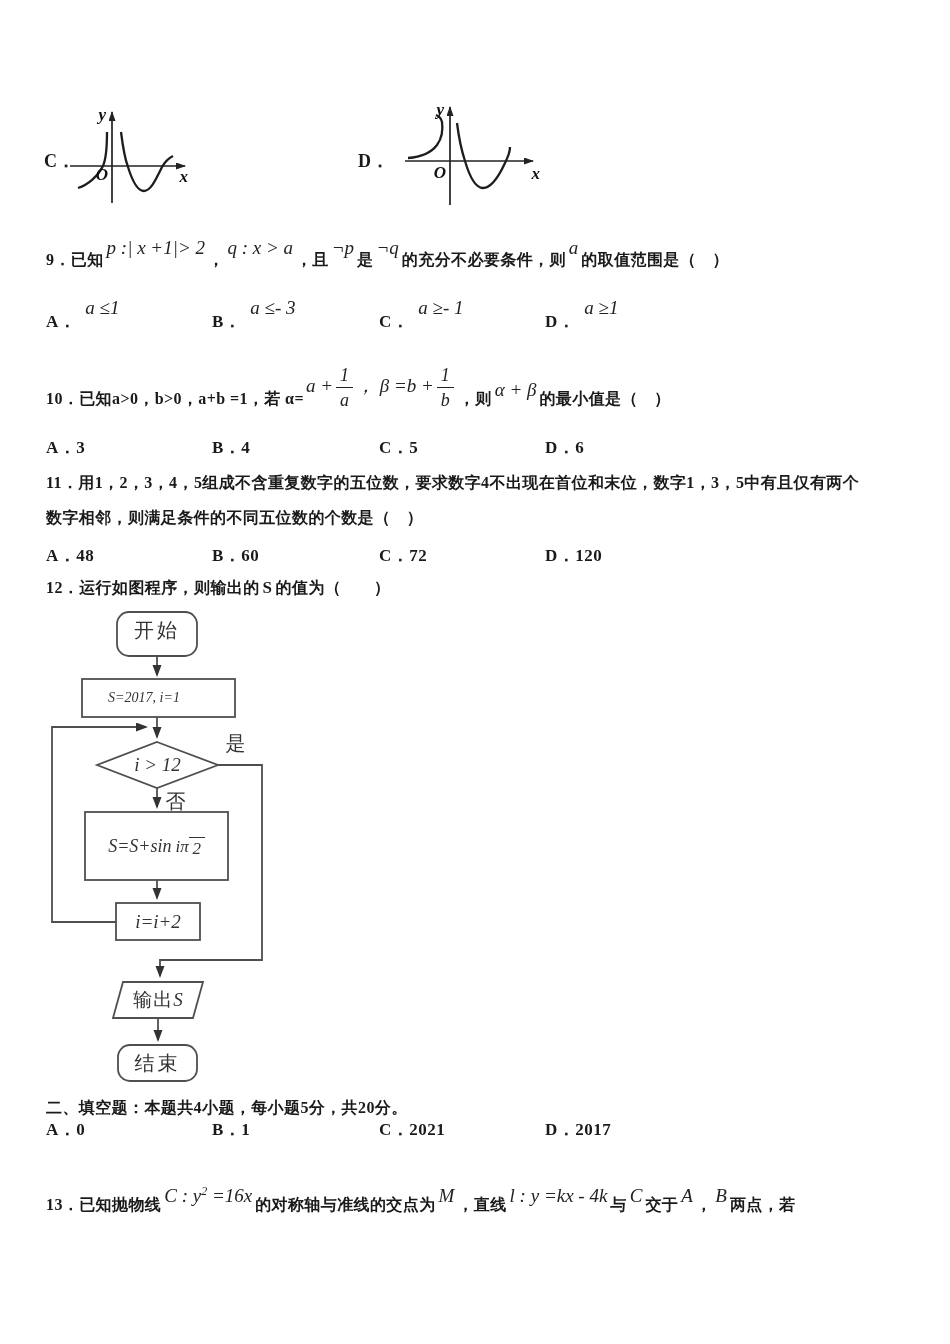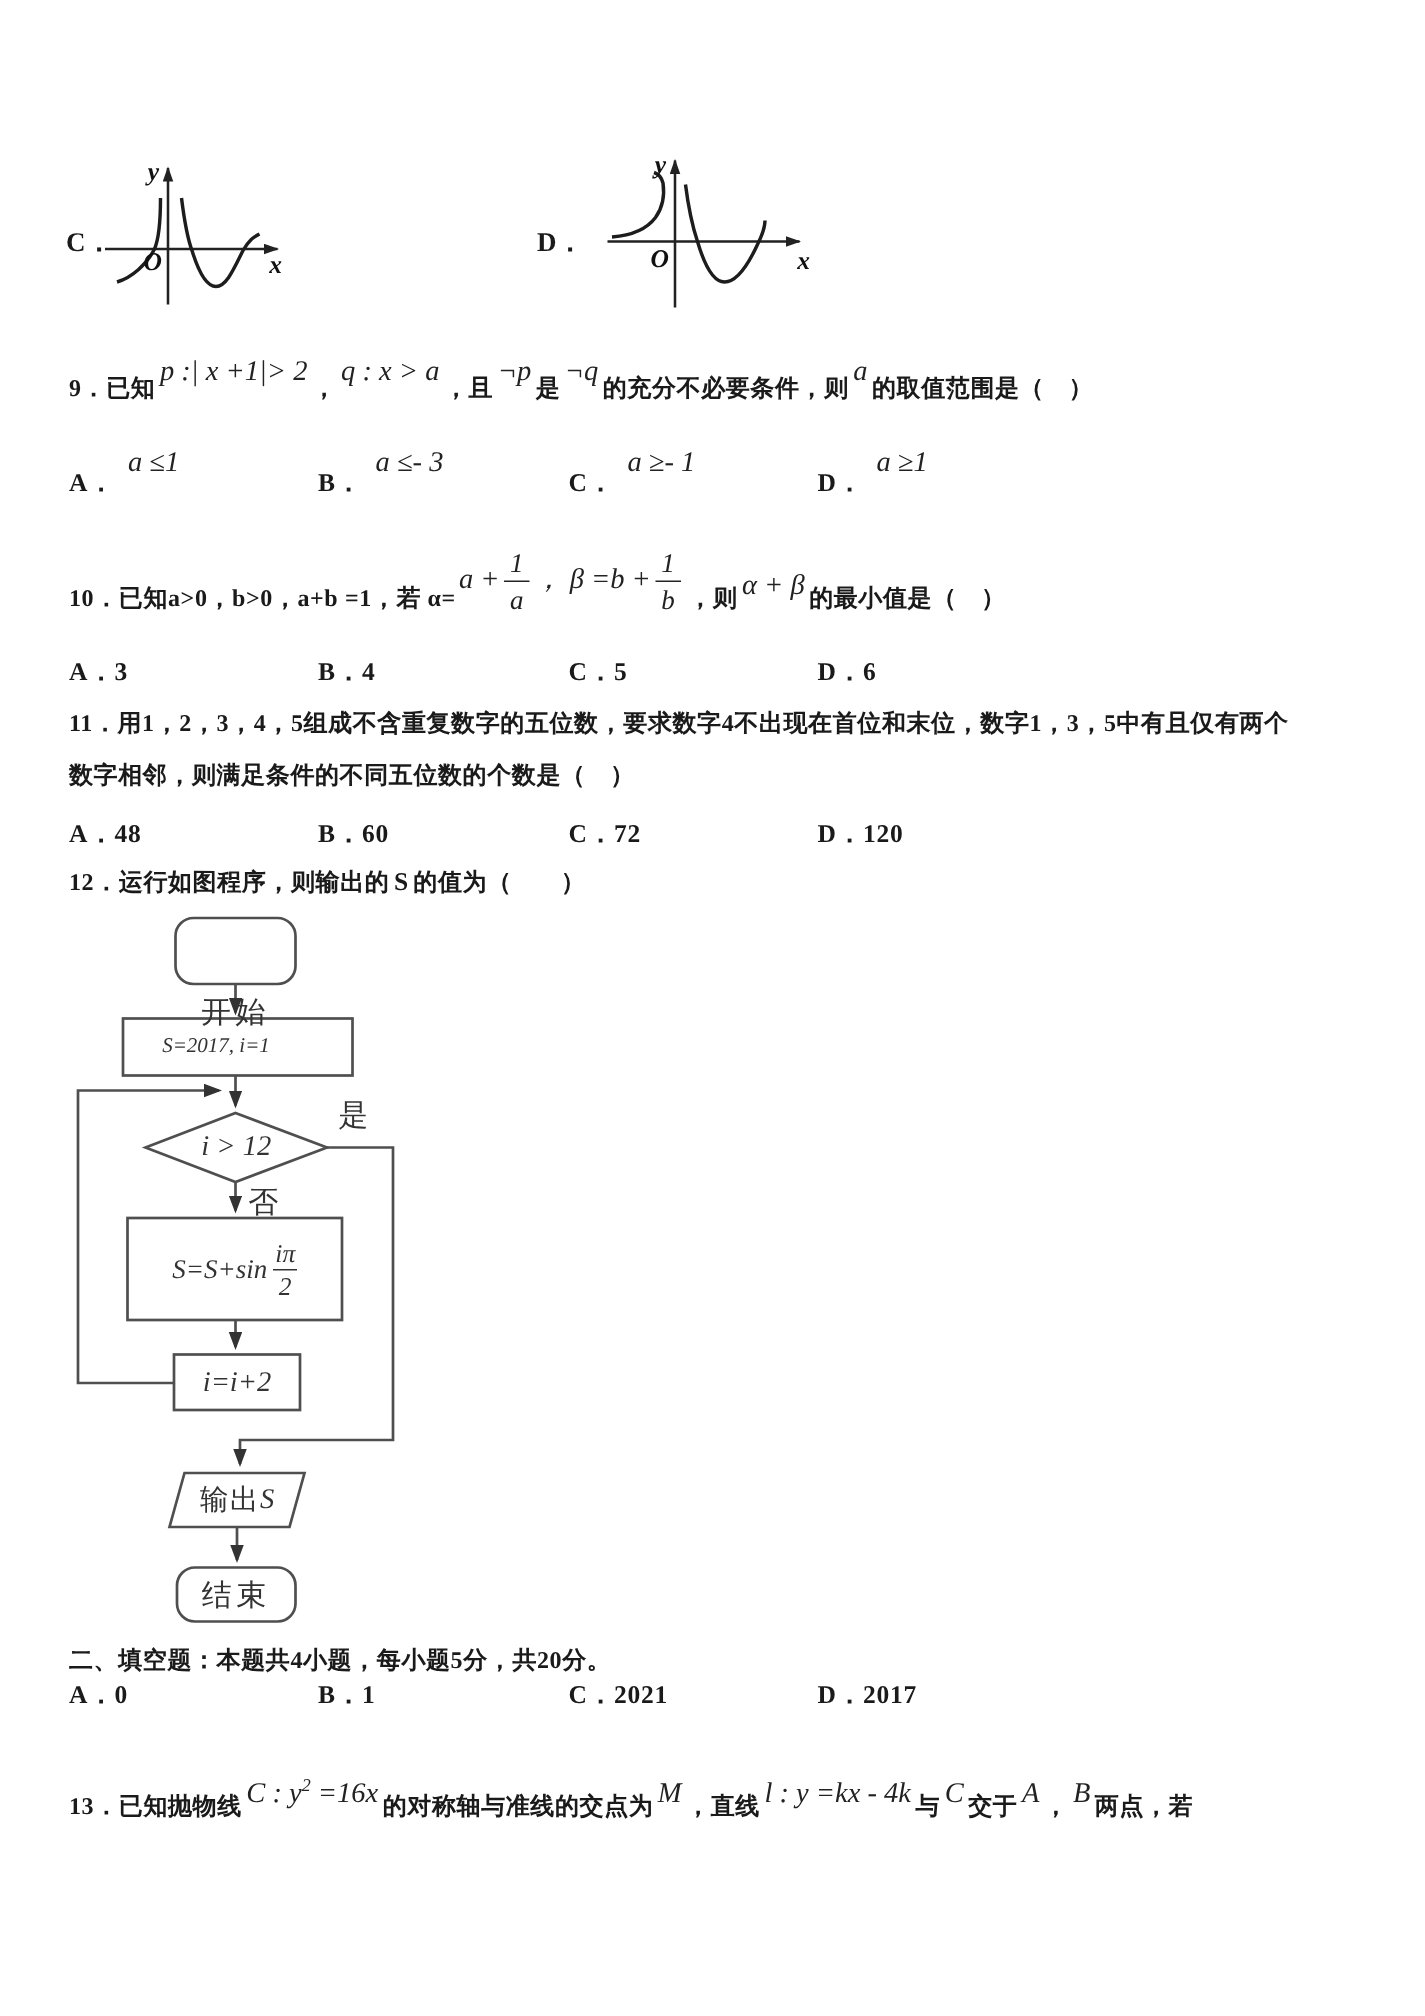--- a/index.html
+++ b/index.html
@@ -24,21 +24,21 @@
   .frac .num{padding:0 4px 3px;}
   .frac .den{border-top:1.6px solid #222;padding:3px 4px 0;}
   .graph-label{font-size:18px;font-weight:700;}
   
   .fc{position:absolute;left:0;top:600px;width:340px;height:500px;}
   .fc svg{position:absolute;left:0;top:0;}
   .fc-label{position:absolute;display:flex;align-items:center;justify-content:center;
             color:#3a3a3a;text-align:center;}
   .fc-cjk{font-size:20px;font-weight:500;letter-spacing:3px;color:#333;}
   .fc-fml{font-family:"Liberation Serif",serif;font-style:italic;font-size:18px;color:#333;}
-  .fc-frac{display:inline-flex;flex-direction:column;align-items:center;line-height:1;
+  .fc-frac{display:inline-flex;align-items:center;line-height:1;
            margin-left:4px;font-size:17px;}
   .fc-frac .den{border-top:1.5px solid #333;padding-top:2px;margin-top:2px;min-width:16px;}
   .gtext{font-family:"Liberation Serif",serif;font-style:italic;font-weight:700;font-size:17px;fill:#111;}
 </style>
 </head>
 <body>
 
 <div class="page">
 
   <span class="abs graph-label" style="left:44px;top:149px;">C．</span>
@@ -129,21 +129,21 @@
         <path d="M157,188 L157,207" marker-end="url(#ah3)"></path>
         <rect x="85" y="212" width="143" height="68"></rect>
         <path d="M157,280 L157,298" marker-end="url(#ah3)"></path>
         <rect x="116" y="303" width="84" height="37"></rect>
         <path d="M116,322 L52,322 L52,127 L146,127" marker-end="url(#ah3)"></path>
         <polygon points="123,382 203,382 193,418 113,418"></polygon>
         <path d="M158,418 L158,440" marker-end="url(#ah3)"></path>
         <rect x="118" y="445" width="79" height="36" rx="12"></rect>
       </g>
     </svg>
-    <div class="fc-label fc-cjk" style="left:117px;top:12px;width:80px;height:36px;margin-top:44px;">开始</div>
+    <div class="fc-label fc-cjk" style="left:117px;top:12px;width:80px;height:36px;">开始</div>
     <div class="fc-label fc-fml" style="left:82px;top:79px;width:124px;height:38px;font-size:14px;">S=2017, i=1</div>
     <div class="fc-label fc-fml" style="left:97px;top:142px;width:121px;height:46px;font-size:19px;">i &gt; 12</div>
     <div class="fc-label fc-cjk" style="left:222px;top:130px;width:30px;height:26px;">是</div>
     <div class="fc-label fc-cjk" style="left:162px;top:188px;width:30px;height:26px;">否</div>
     <div class="fc-label" style="left:85px;top:212px;width:143px;height:68px;">
       <span class="fc-fml">S=S+sin</span>
       <span class="fc-frac fc-fml">
           <span class="num">iπ</span>
           <span class="den">2</span>
         </span>

